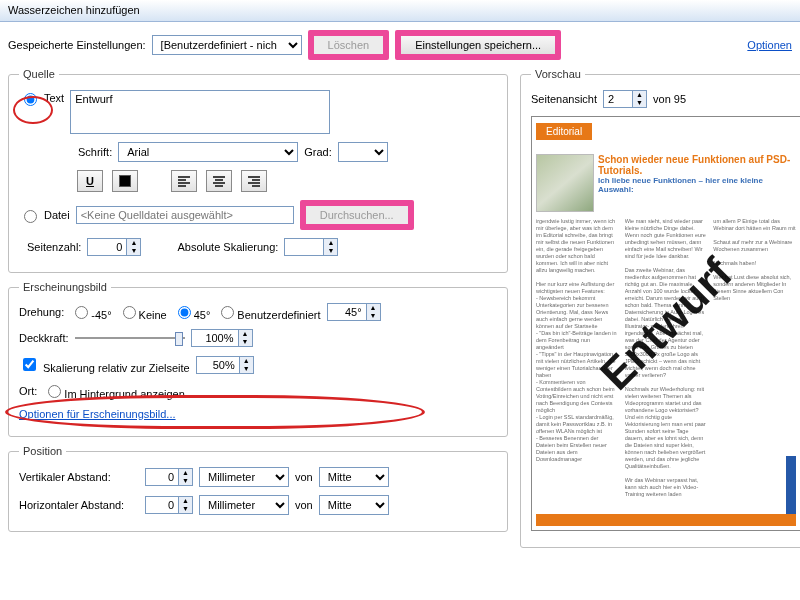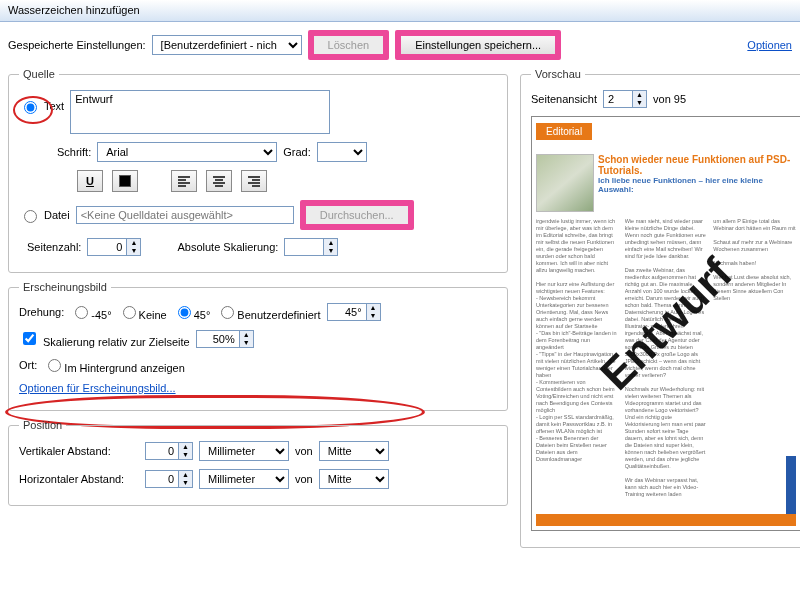--- a/index.html
+++ b/index.html
@@ -61,27 +61,27 @@
     <span style="flex:1"></span>
     <span class="link">Optionen</span>
   </div>
 
   <div class="leftcol">
 
     <fieldset>
       <legend>Quelle</legend>
       <div class="circle-red" style="left:4px; top:16px; width:40px; height:28px;"></div>
       <div class="row" style="align-items:flex-start">
-        <label style="display:flex;align-items:center;gap:4px;margin-top:8px;">
+        <label style="display:flex;align-items:center;gap:4px;margin-top:0;">
           <input type="radio" name="src" checked="" style="">
           <span>Text</span>
         </label>
         <textarea style="width: 260px; height: 44px; resize: none;">Entwurf</textarea>
       </div>
-      <div class="row" style="margin-left:38px">
+      <div class="row" style="margin-left:59px">
         <label>Schrift:</label>
         <select style="width:180px"><option>Arial</option></select>
         <label>Grad:</label>
         <select style="width:50px"><option></option></select>
       </div>
       <div class="row" style="margin-left:58px">
         <div class="smallbtn">
             <span class="underline-deco">U</span>
           </div>
         <div class="smallbtn">
@@ -145,20 +145,34 @@
     <fieldset>
       <legend>Erscheinungsbild</legend>
       <div class="row">
         <label>Drehung:</label>
         <label><input type="radio" name="rot" style=""><span>-45°</span></label>
         <label><input type="radio" name="rot" style=""><span>Keine</span></label>
         <label><input type="radio" name="rot" checked="" style=""><span>45°</span></label>
         <label><input type="radio" name="rot" style=""><span>Benutzerdefiniert</span></label>
         <div class="spinner">
           <input type="text" value="45°" style="">
+          <div class="arrows">
+              <div>▲</div>
+              <div>▼</div>
+            </div>
+        </div>
+      </div>
+      <div class="row">
+        <label>Deckkraft:</label>
+        <div class="slider">
+          <div class="track"></div>
+            <div class="thumb" style="left:100px"></div>
+        </div>
+        <div class="spinner">
+          <input type="text" style="width: 48px;" value="100%">
           <div class="arrows">
               <div>▲</div>
               <div>▼</div>
             </div>
         </div>
       </div>
       <div class="row">
         <label style="display:flex;align-items:flex-end;gap:4px">
           <input type="checkbox" checked="" style="">
           <span>Skalierung relativ zur Zielseite</span>

